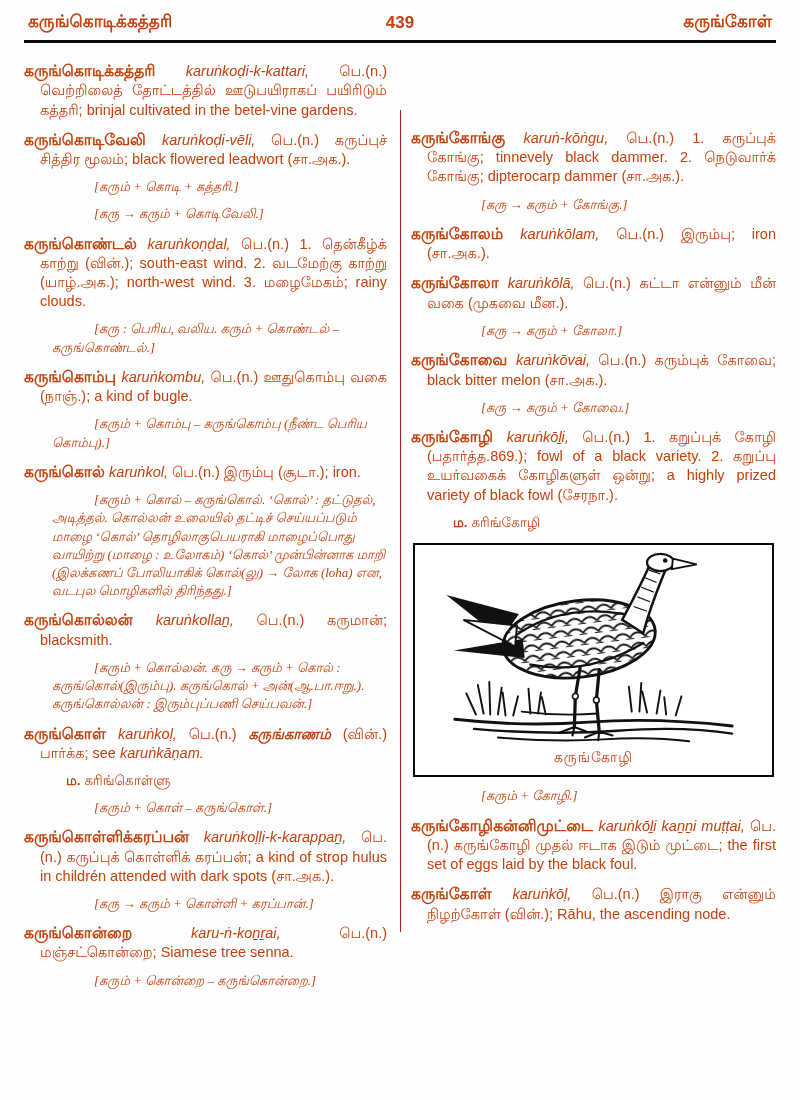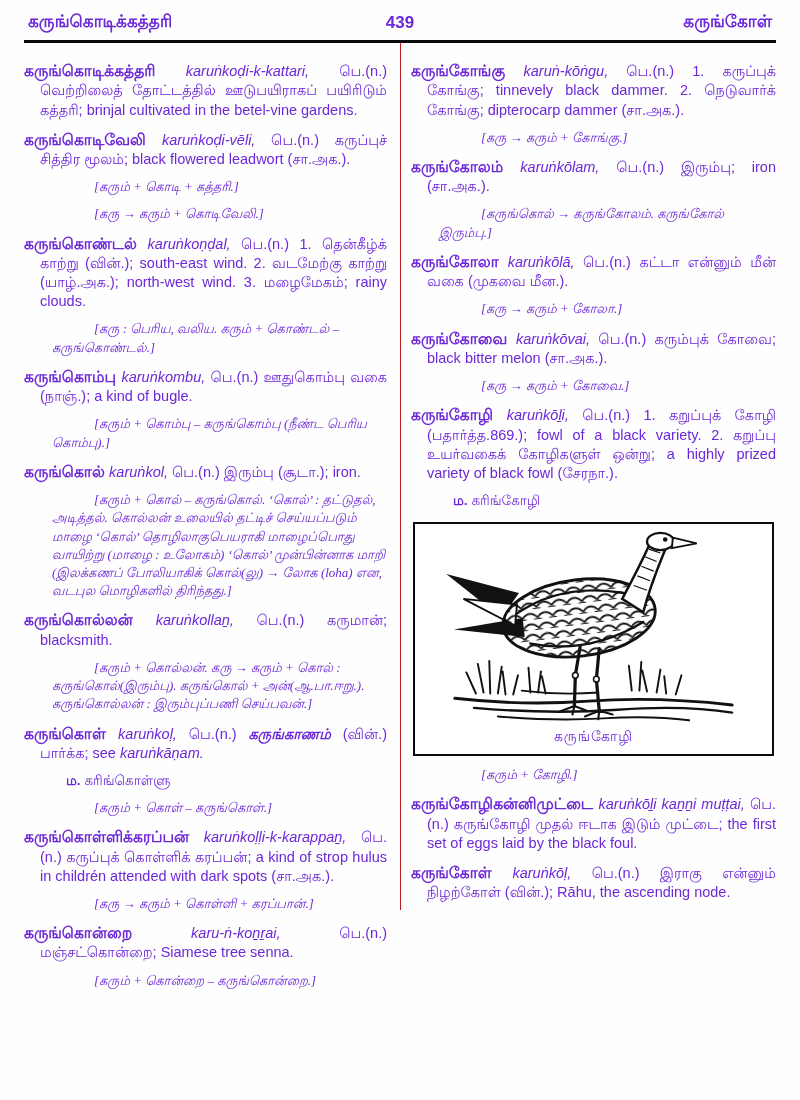--- a/index.html
+++ b/index.html
@@ -1,27 +1,27 @@
 <!DOCTYPE html>
 <html><head>
 <meta charset="utf-8">
 <style>
   * { box-sizing: border-box; margin: 0; padding: 0; }
   html,body { background:#e8e8e4; }
   body { font-family: "Liberation Sans", sans-serif; }
   .page {
     width: 800px; height: 1100px; margin: 0 auto; background: #fefefe;
-    color: #6d28d9; overflow: hidden; position: relative;
+    color: #c2410c; overflow: hidden; position: relative;
   }
   .header { display: flex; align-items: flex-end; padding: 12px 28px 4px 28px; }
   .header-left, .header-right { flex: 1; font-weight: bold; font-size: 17px; }
   .header-right { text-align: right; }
   .header-center { width: 120px; text-align: center; font-weight: bold; font-size: 17px; }
   .header-rule { border-top: 3px solid #0a0a0a; margin: 3px 24px 0 24px; }
-  .columns { display: flex; padding: 0 24px; align-items: flex-start; }
+  .columns { display: flex; padding: 0 24px; align-items: center; }
   .col { width: 50%; padding-top: 8px; }
   .col-left { padding-right: 13px; }
   .col-right { border-left: 1px solid #b91c1c; padding-left: 10px; }
   .block { font-size: 14.5px; line-height: 1.32; text-align: justify; }
   .entry { margin: 10px 0 8px 0; padding-left: 16px; text-indent: -16px; }
   .entry .seg-b { font-weight: bold; font-size: 15.5px; }
   .seg-b { font-weight: bold; }
   .seg-i { font-style: italic; }
   .seg-bi { font-weight: bold; font-style: italic; }
   .etym {
@@ -70,21 +70,20 @@
         <p class="block etym"><span class="seg-i">[கரும் + கொள் – கருங்கொள்.]</span></p>
         <p class="block entry"><span class="seg-b">கருங்கொள்ளிக்கரப்பன் </span><span class="seg-i">karuṅkoḷḷi-k-karappaṉ,</span><span class="seg-n"> பெ.(n.) கருப்புக் கொள்ளிக் கரப்பன்; a kind of strop hulus in childrén attended with dark spots (சா.அக.).</span></p>
         <p class="block etym"><span class="seg-i">[கரு → கரும் + கொள்ளி + கரப்பான்.]</span></p>
         <p class="block entry"><span class="seg-b">கருங்கொன்றை </span><span class="seg-i">karu-ṅ-koṉṟai,</span><span class="seg-n"> பெ.(n.) மஞ்சட்கொன்றை; Siamese tree senna.</span></p>
         <p class="block etym"><span class="seg-i">[கரும் + கொன்றை – கருங்கொன்றை.]</span></p>
       </div>
     <div class="col col-right">
         <p class="block entry"><span class="seg-b">கருங்கோங்கு </span><span class="seg-i">karuṅ-kōṅgu,</span><span class="seg-n"> பெ.(n.) 1. கருப்புக் கோங்கு; tinnevely black dammer. 2. நெடுவார்க் கோங்கு; dipterocarp dammer (சா.அக.).</span></p>
         <p class="block etym"><span class="seg-i">[கரு → கரும் + கோங்கு.]</span></p>
         <p class="block entry"><span class="seg-b">கருங்கோலம் </span><span class="seg-i">karuṅkōlam,</span><span class="seg-n"> பெ.(n.) இரும்பு; iron (சா.அக.).</span></p>
-        <p class="block etym"><span class="seg-i">[கருங்கொல் → கருங்கோலம். கருங்கோல் இரும்பு.]</span></p>
         <p class="block entry"><span class="seg-b">கருங்கோலா </span><span class="seg-i">karuṅkōlā,</span><span class="seg-n"> பெ.(n.) கட்டா என்னும் மீன் வகை (முகவை மீன.).</span></p>
         <p class="block etym"><span class="seg-i">[கரு → கரும் + கோலா.]</span></p>
         <p class="block entry"><span class="seg-b">கருங்கோவை </span><span class="seg-i">karuṅkōvai,</span><span class="seg-n"> பெ.(n.) கரும்புக் கோவை; black bitter melon (சா.அக.).</span></p>
         <p class="block etym"><span class="seg-i">[கரு → கரும் + கோவை.]</span></p>
         <p class="block entry"><span class="seg-b">கருங்கோழி </span><span class="seg-i">karuṅkōḻi,</span><span class="seg-n"> பெ.(n.) 1. கறுப்புக் கோழி (பதார்த்த.869.); fowl of a black variety. 2. கறுப்பு உயர்வகைக் கோழிகளுள் ஒன்று; a highly prized variety of black fowl (சேரநா.).</span></p>
         <p class="block cognate"><span class="seg-b">ம.</span><span class="seg-n"> கரிங்கோழி</span></p>
         <div class="figure-box" id="bird-figure" style="display: block;">
     <svg viewBox="0 0 340 205" xmlns="http://www.w3.org/2000/svg" aria-hidden="true">
       <defs>
         <pattern id="hatch" width="16" height="11" patternUnits="userSpaceOnUse">

